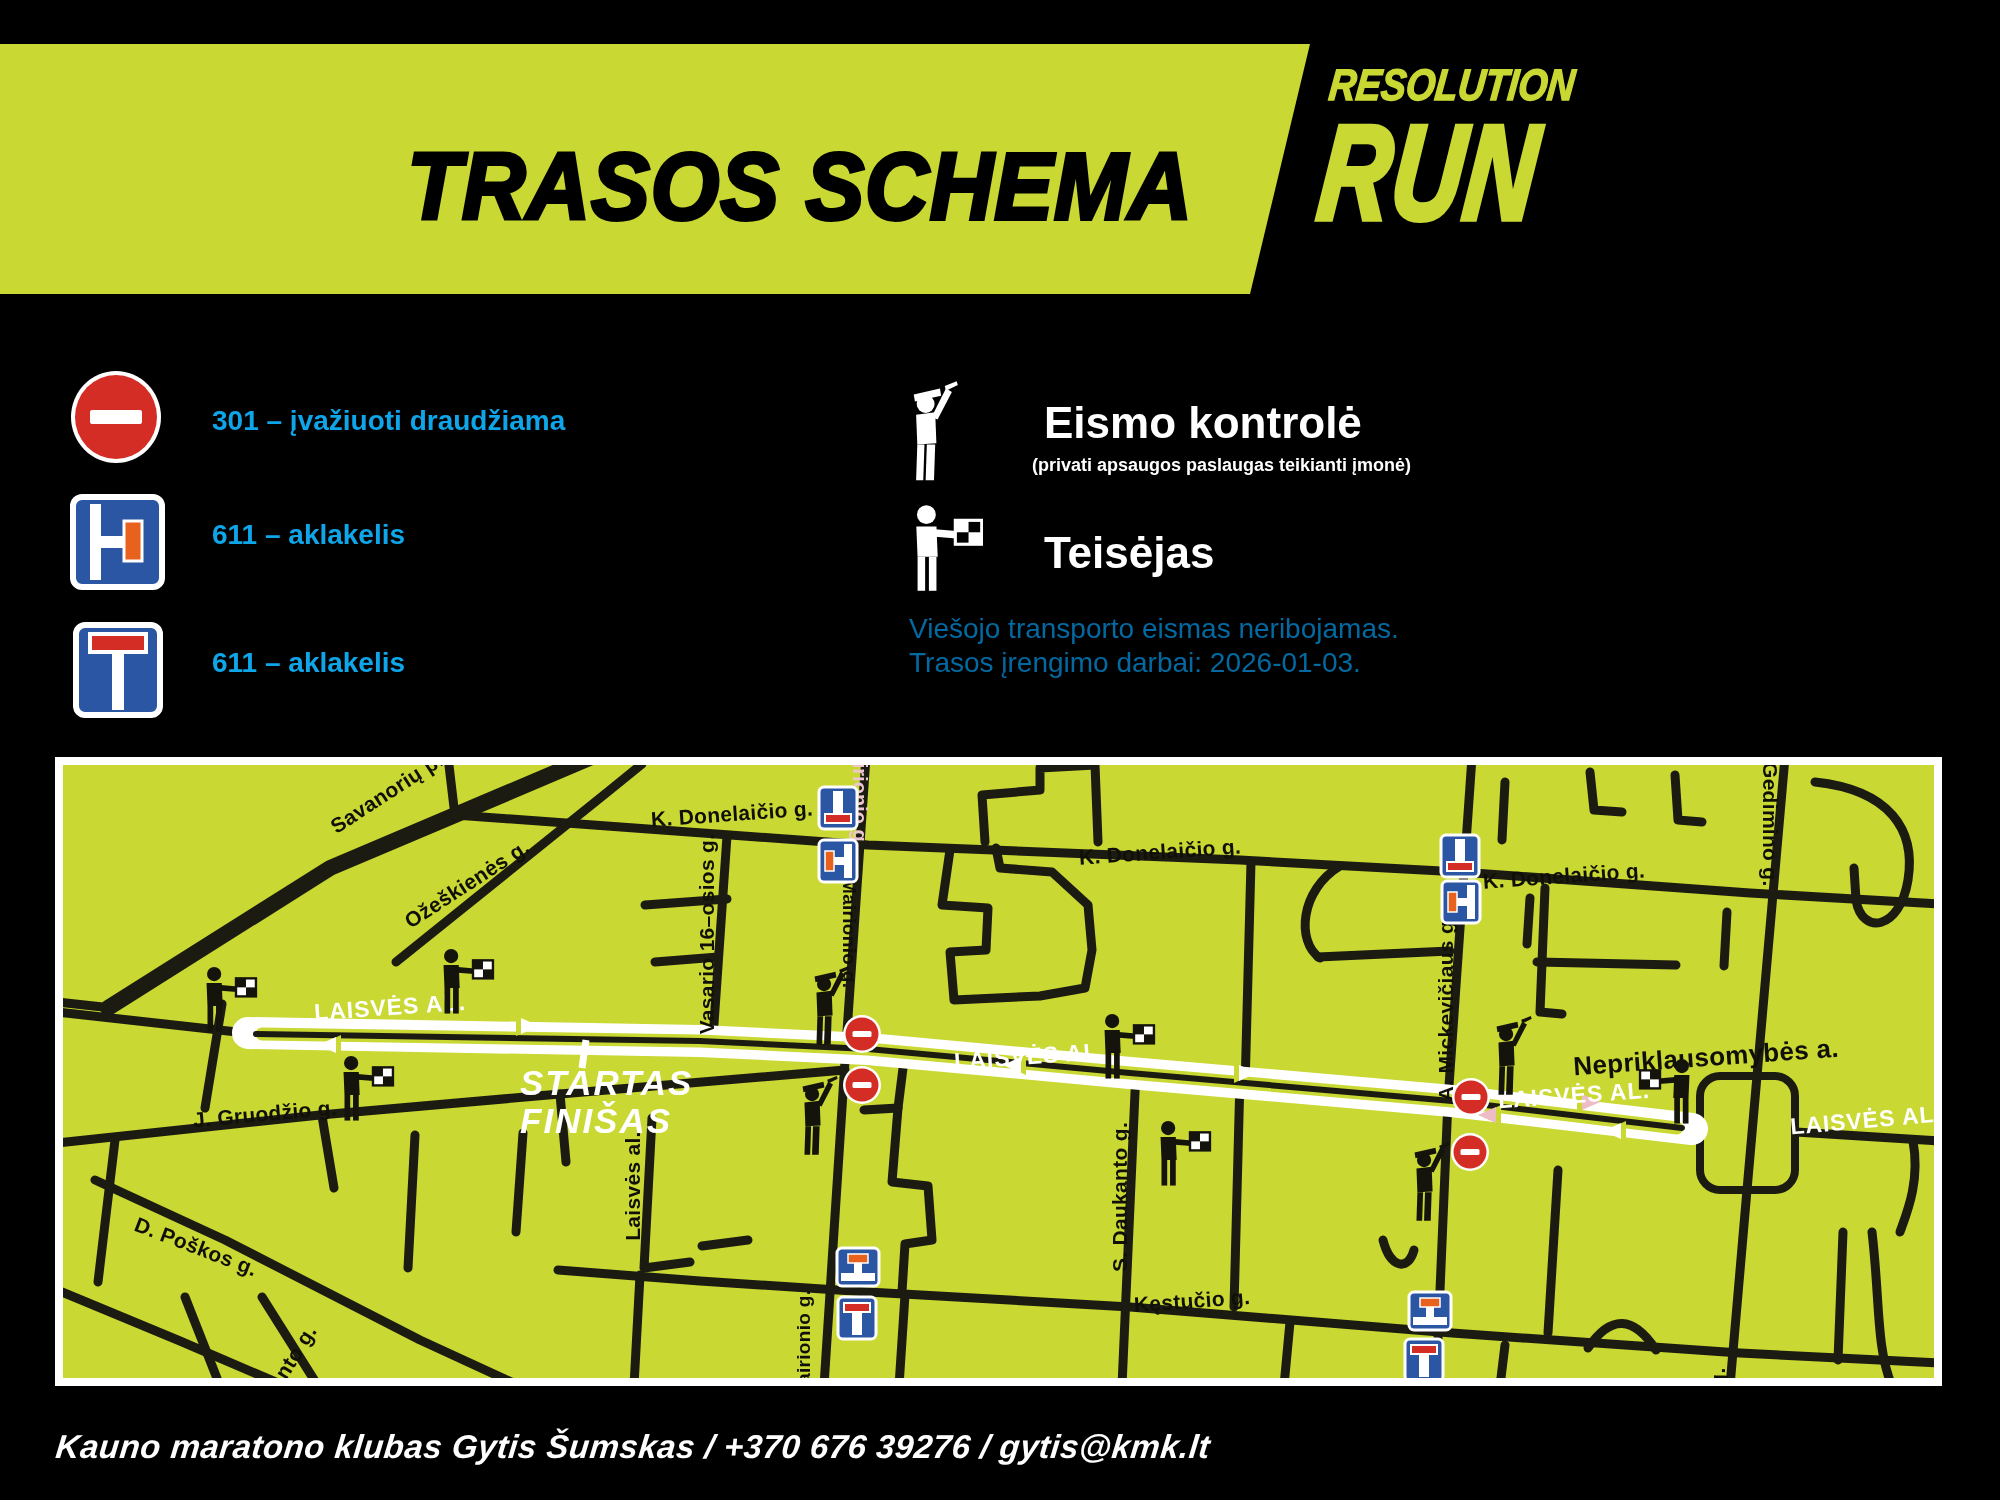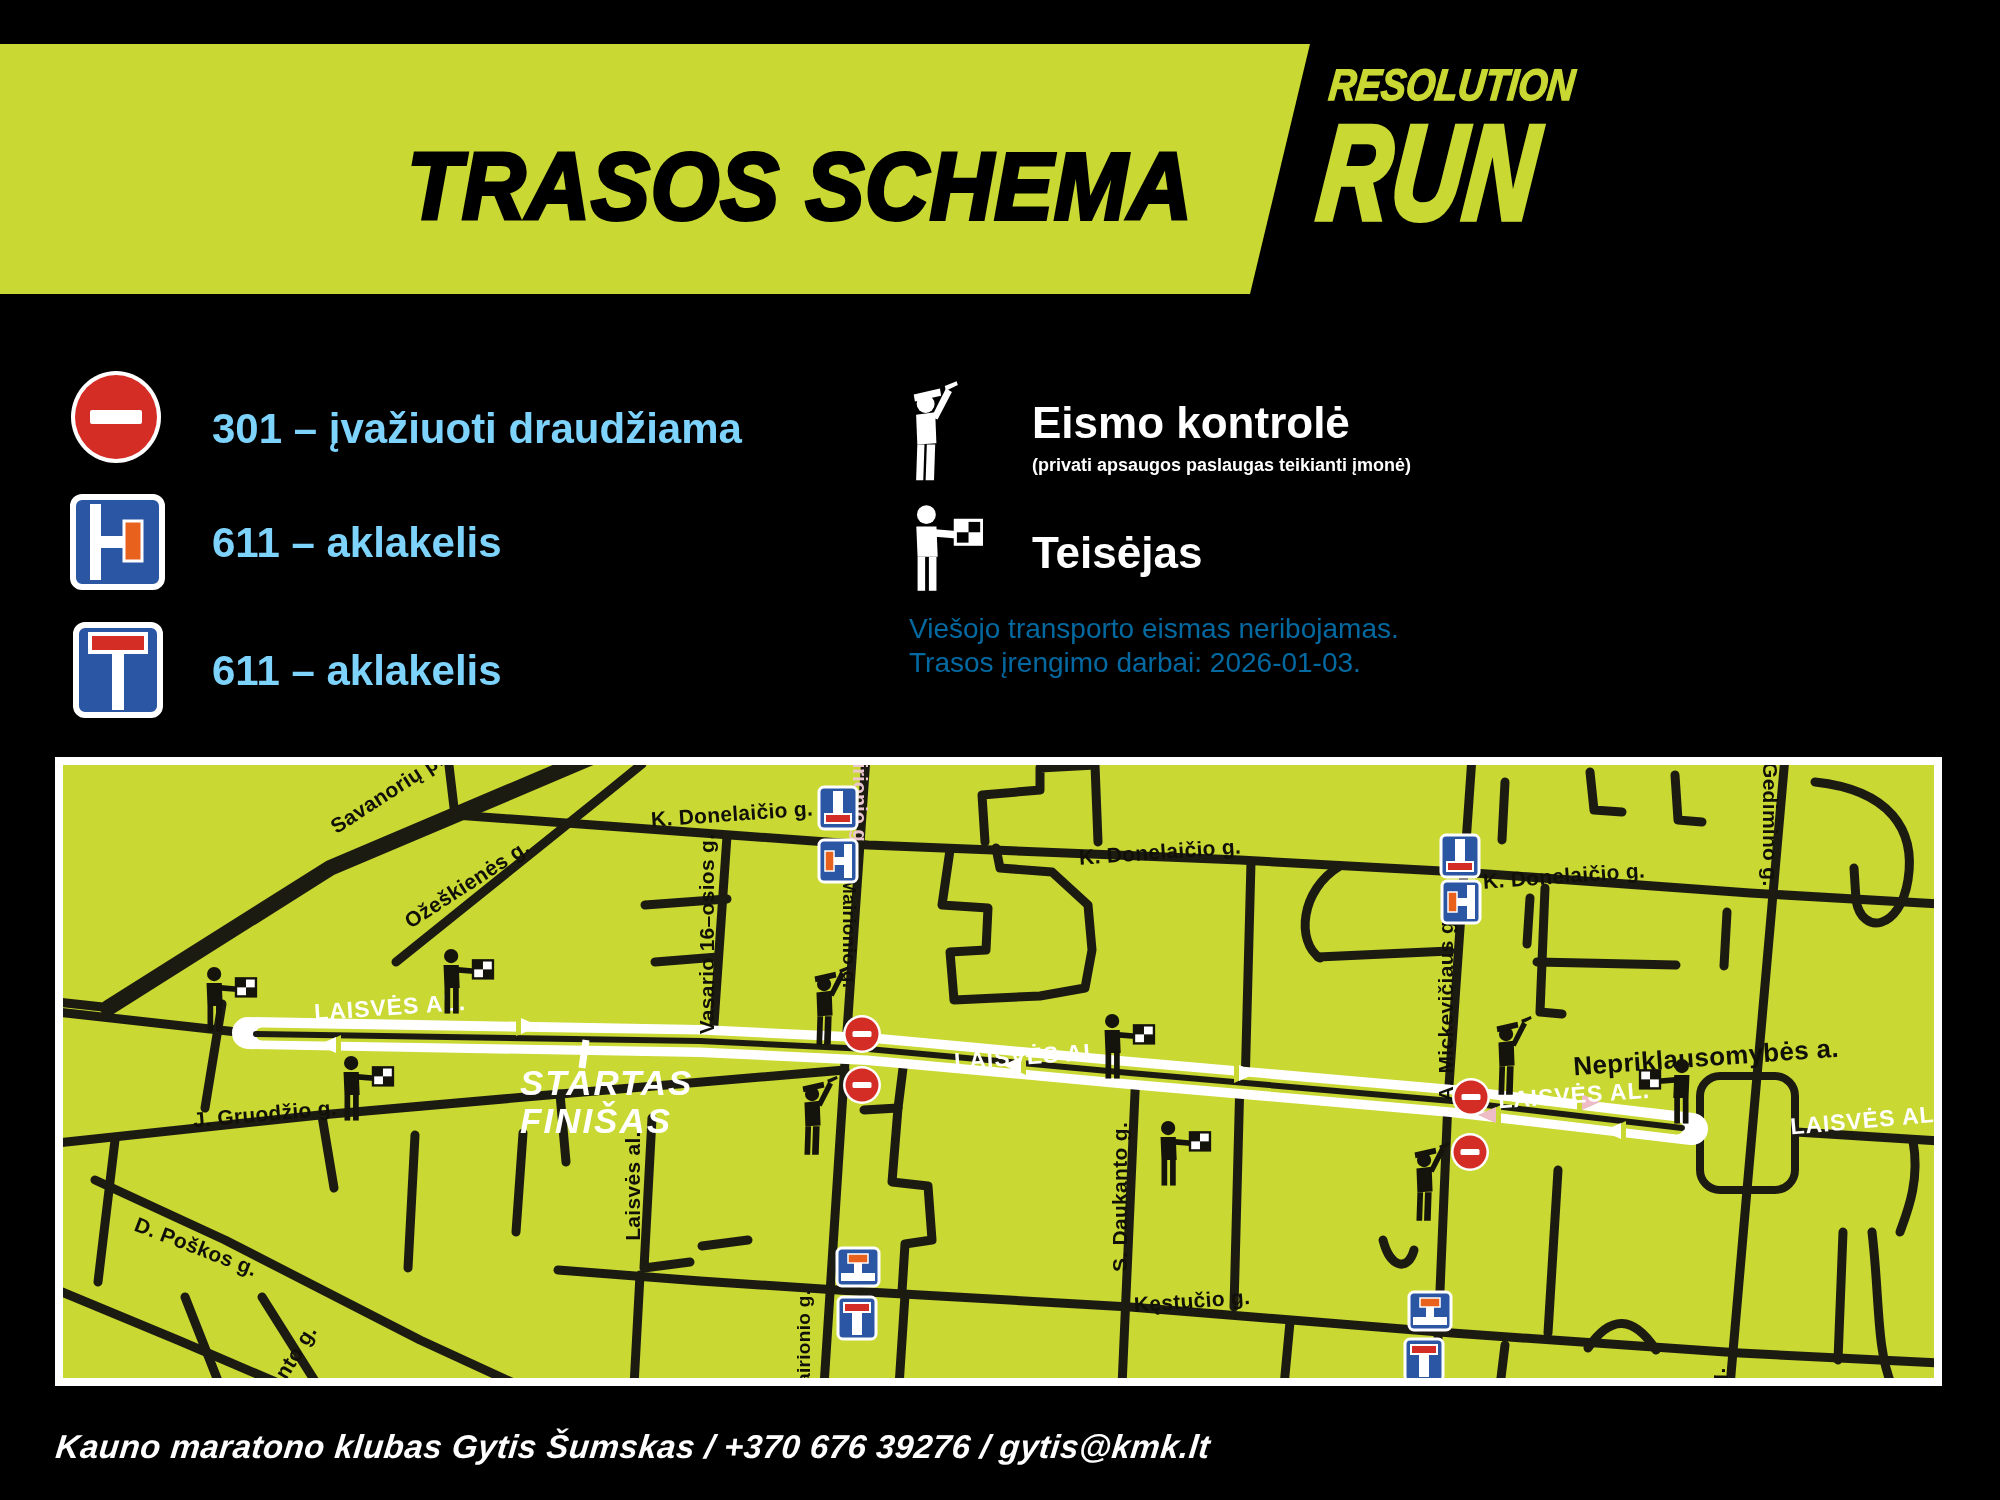--- a/index.html
+++ b/index.html
@@ -14,22 +14,22 @@
          font-size:88px;font-weight:bold;font-style:italic;letter-spacing:1px;
          -webkit-text-stroke:3.5px #000;transform:scaleY(1.08);white-space:nowrap;}
   #logo{left:1332px;top:60px;color:#c9d832;font-style:italic;font-weight:bold;
         transform:skewX(-6deg);transform-origin:left top;}
   #logo .l1{font-size:44px;letter-spacing:0px;-webkit-text-stroke:1.5px #c9d832;
         transform:scaleX(0.85);transform-origin:left top;}
   #logo .l2{font-size:120px;line-height:100px;margin-top:6px;letter-spacing:2px;
         -webkit-text-stroke:5px #c9d832;transform:scaleX(0.82) scaleY(1.12);transform-origin:left top;}
 
   
-  .leg-label{color:#7dd3fc;font-size:42px;font-weight:bold;white-space:nowrap;}
-  .leg-title{color:#fff;font-size:44px;font-weight:bold;white-space:nowrap;}
+  .leg-label{color:#0ea5e9;font-size:28px;font-weight:bold;white-space:nowrap;}
+  .leg-title{color:#fff;font-size:44px;font-weight:bold;white-space:nowrap;margin-left:12px;}
   .leg-sub{color:#fff;font-size:18px;font-weight:bold;white-space:nowrap;}
   .note-line{color:#0369a1;font-size:28px;font-weight:normal;line-height:34px;white-space:nowrap;}
 
   
   #footer{left:58px;top:1428px;color:#fff;font-size:33px;font-weight:bold;font-style:italic;
           letter-spacing:0.5px;transform:skewX(-6deg);transform-origin:left top;white-space:nowrap;}
 
   
   #mapsvg{position:absolute;left:55px;top:757px;}
   .street{stroke:#1c1b12;stroke-width:9;fill:none;stroke-linecap:round;stroke-linejoin:round;}

